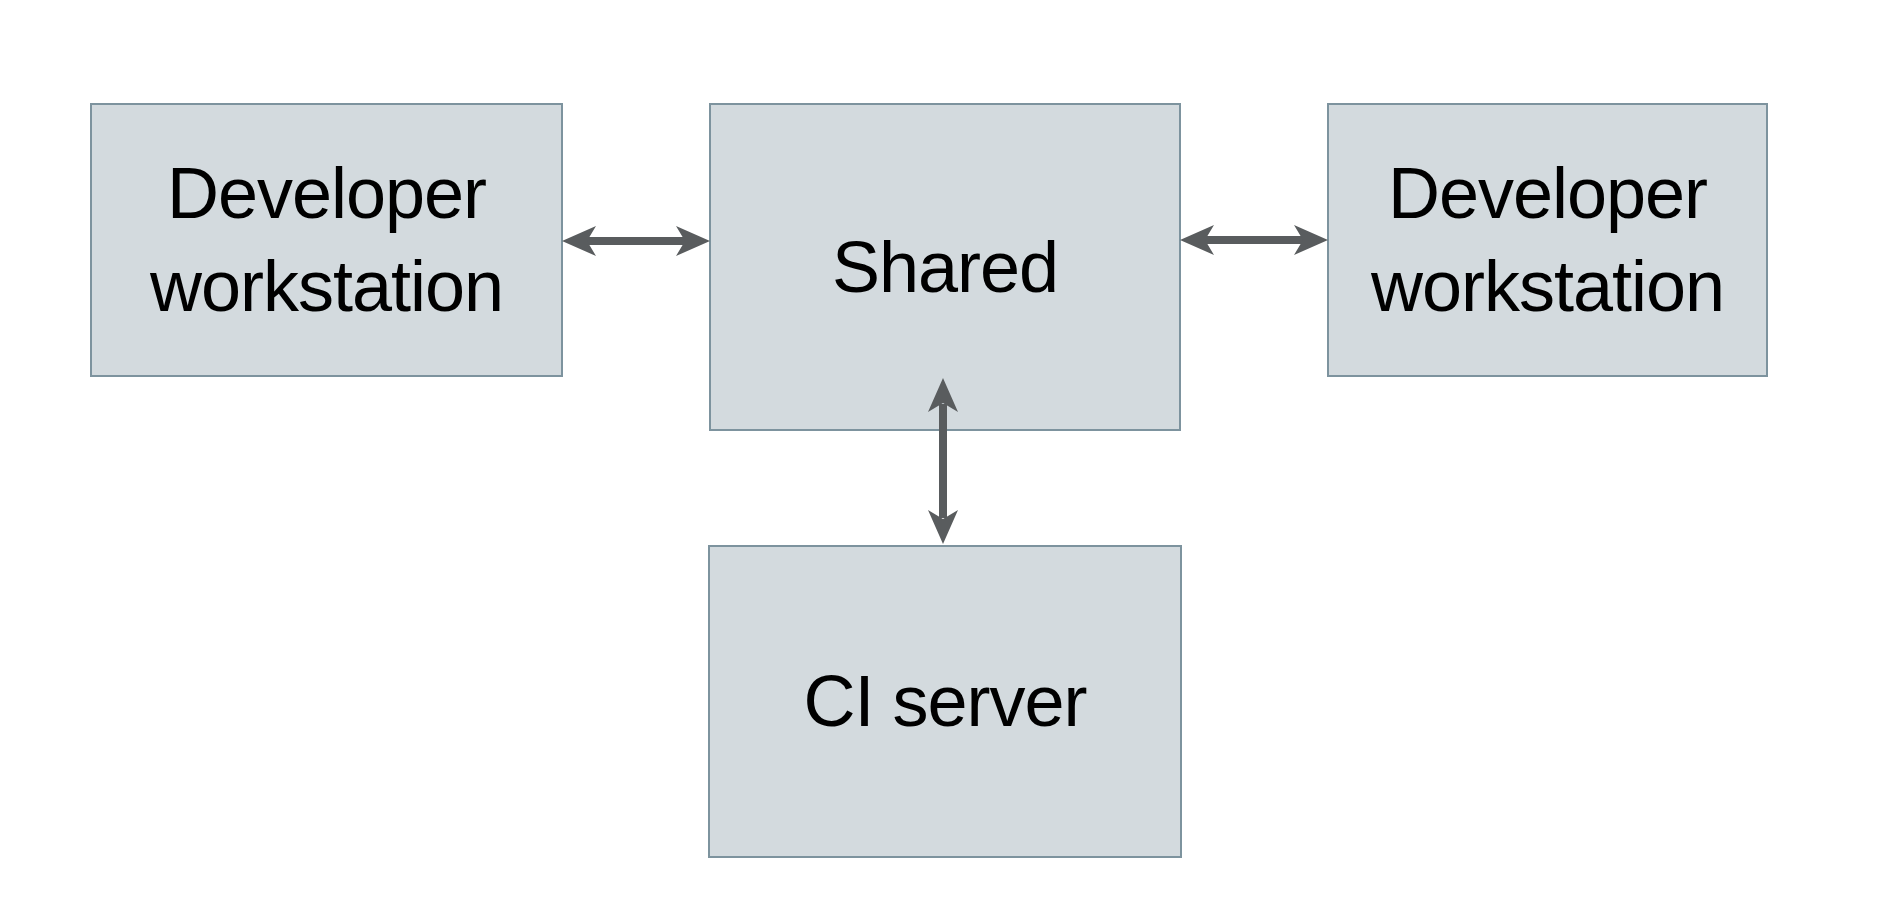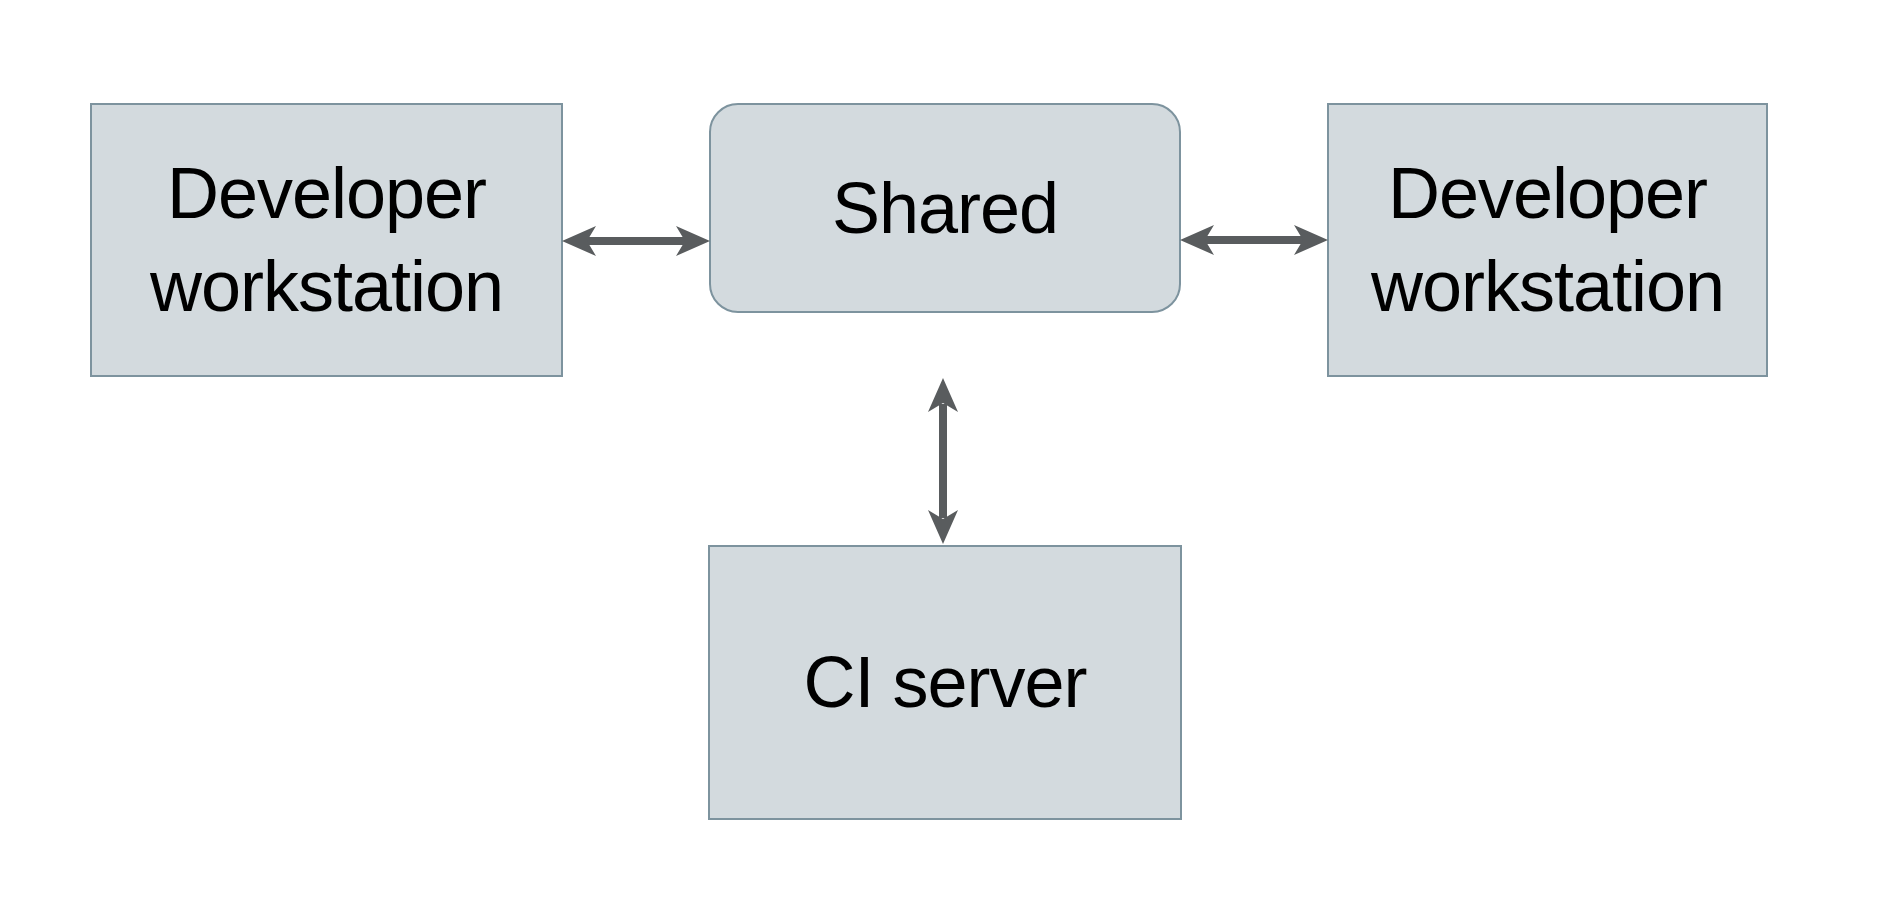--- a/index.html
+++ b/index.html
@@ -47,30 +47,30 @@
 </head>
 <body>
 
 <div class="canvas">
 
   <div class="node" style="left:90px; top:103px; width:473px; height:274px;">
     <span class="line">Developer</span>
     <span class="line">workstation</span>
   </div>
 
-  <div class="node" style="left:709px; top:103px; width:472px; height:210px;border-radius:29px;">
+  <div class="node" style="left:709px; top:103px; width:472px; height:328px;">
     <span class="line">Shared</span>
   </div>
 
   <div class="node" style="left:1327px; top:103px; width:441px; height:274px;">
     <span class="line">Developer</span>
     <span class="line">workstation</span>
   </div>
 
-  <div class="node" style="left:708px; top:545px; width:474px; height:275px;justify-content:center;">
+  <div class="node" style="left:708px; top:545px; width:474px; height:313px;justify-content:center;">
     <span class="line">CI server</span>
   </div>
 
   <svg class="edge" style="left:558px; top:216px;" width="156" height="50" viewBox="0 0 156 50">
     <rect x="28" y="21" width="100" height="8" fill="currentColor"></rect>
     <polygon points="4,25 38,10 29,25 38,40" fill="currentColor"></polygon>
     <polygon points="152,25 118,10 127,25 118,40" fill="currentColor"></polygon>
   </svg>
 
   <svg class="edge" style="left:1176px; top:215px;" width="156" height="50" viewBox="0 0 156 50">

